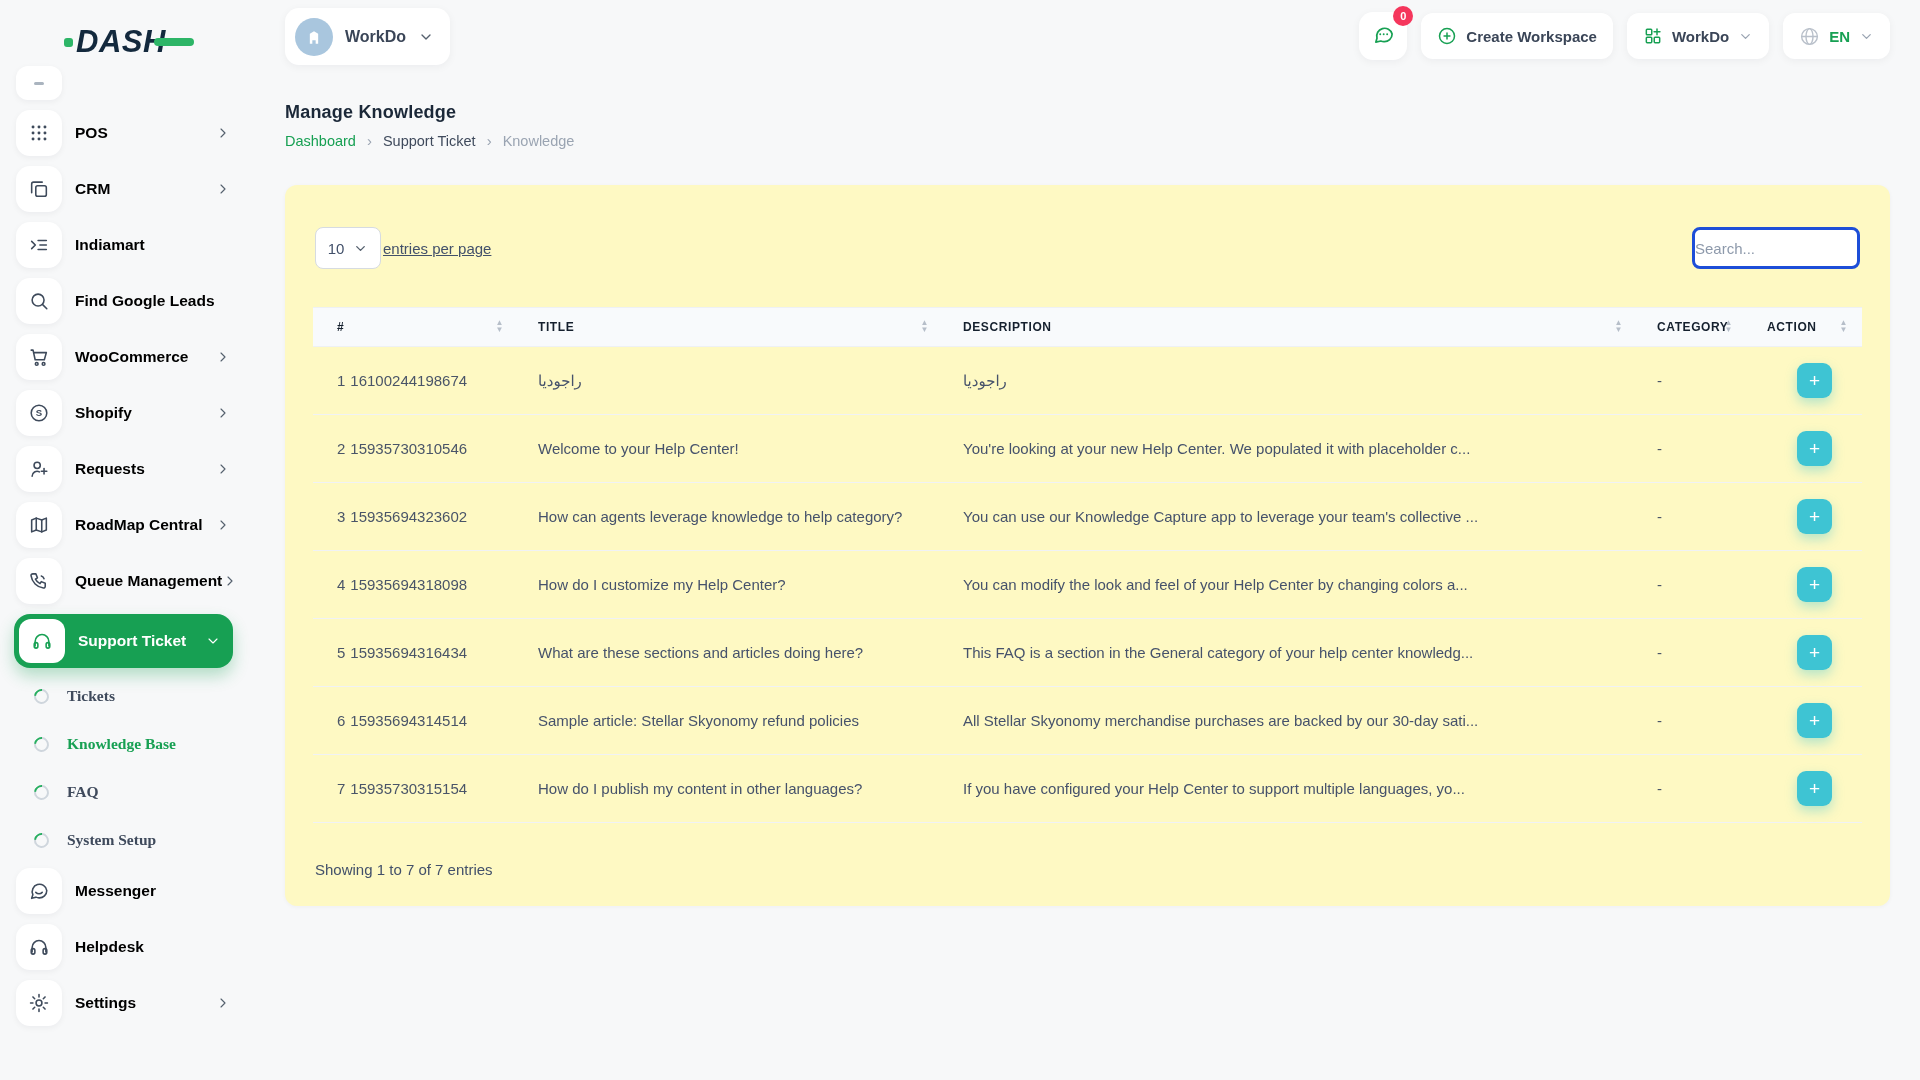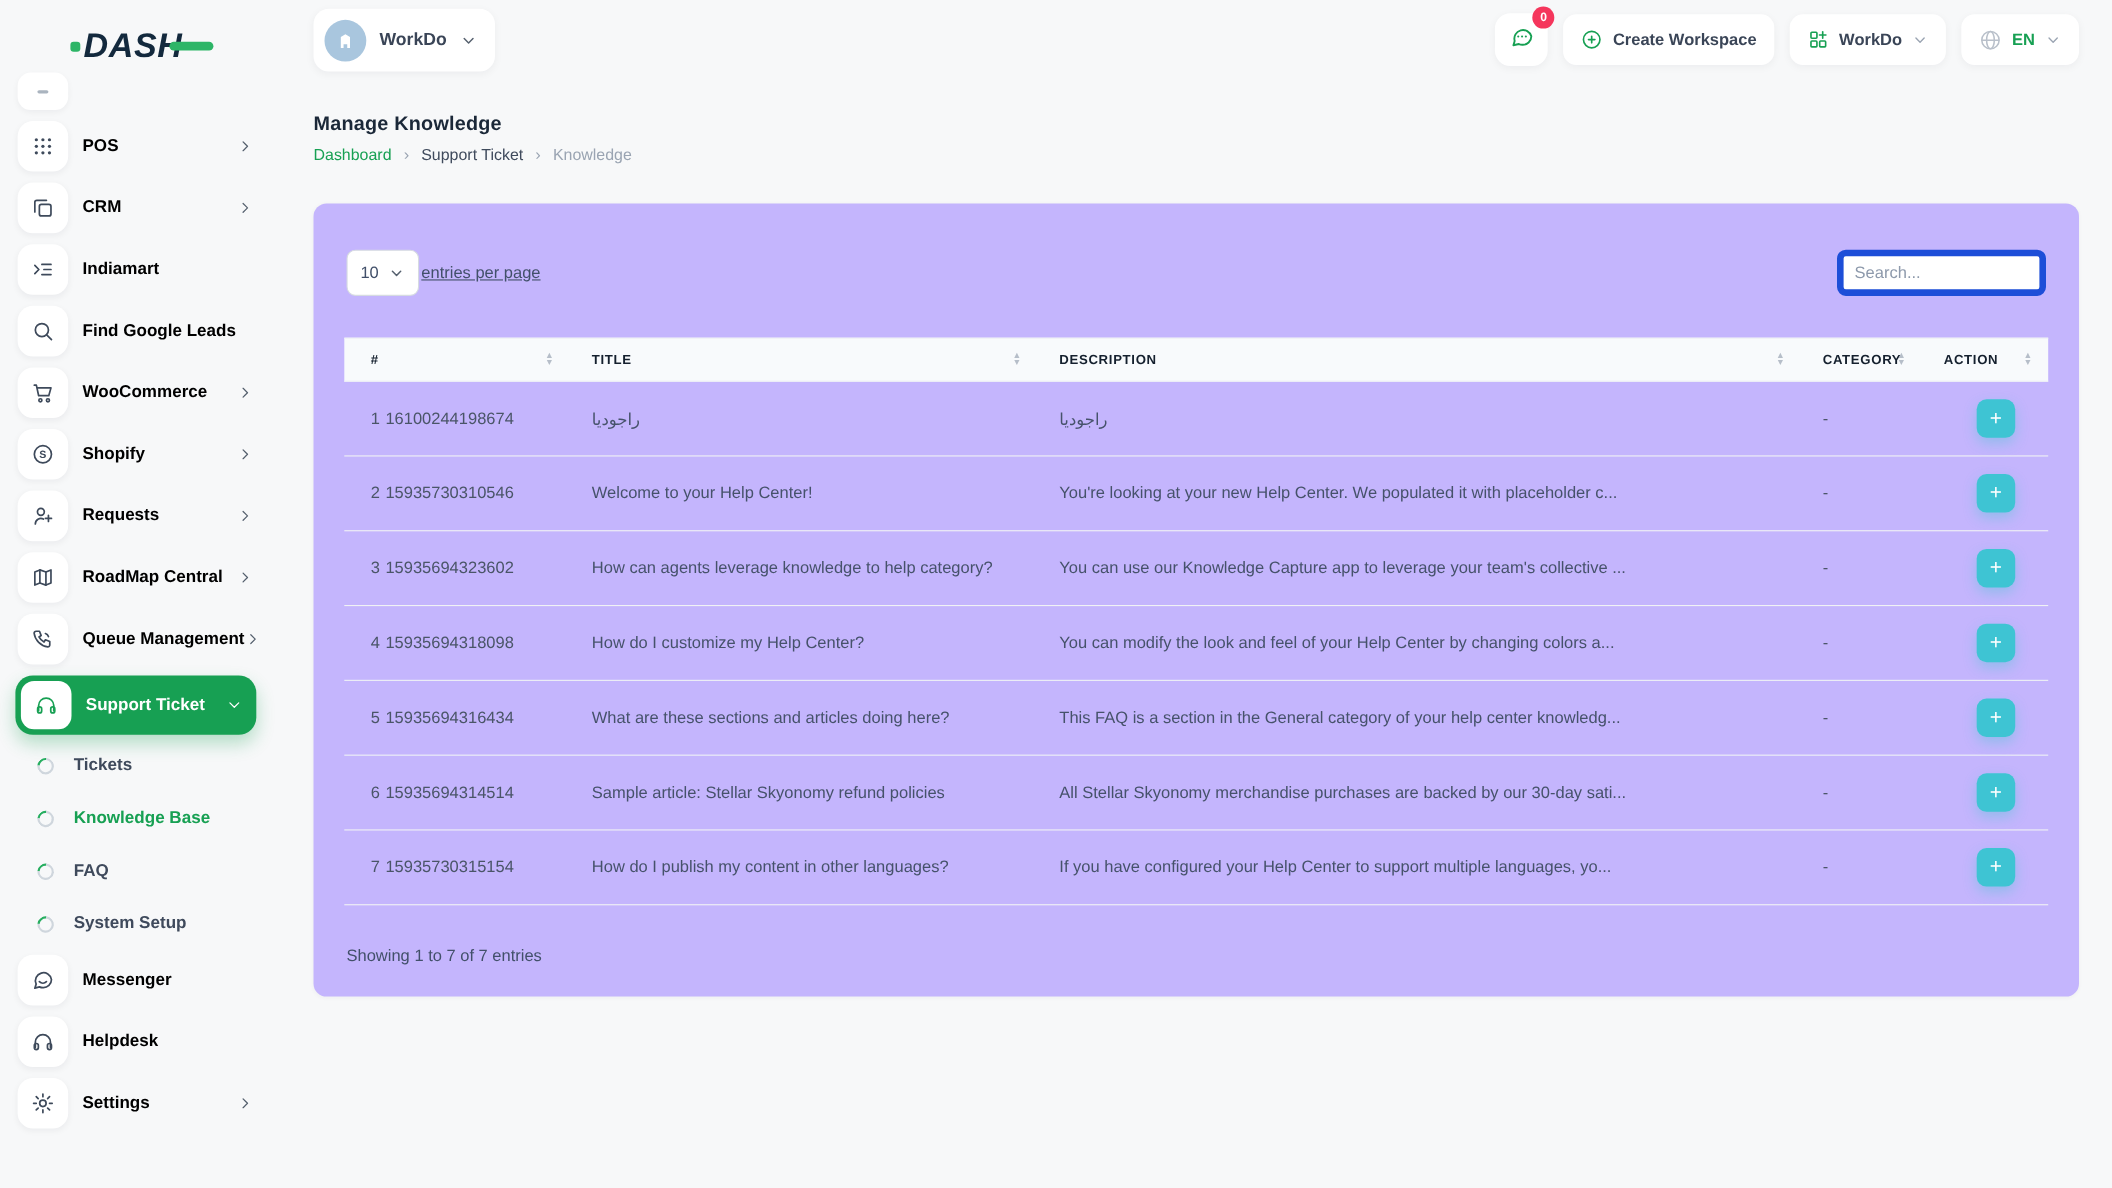--- a/index.html
+++ b/index.html
@@ -23,21 +23,21 @@
     box-shadow:0 2px 6px rgba(16,24,40,.05); color:#3e4a5b; flex:0 0 46px; }
   .side-label { margin-left:13px; font-size:15.5px; font-weight:600; color:#000000; white-space:nowrap; }
   .chev { margin-left:auto; color:#55606e; display:flex; }
 
   .side-item.active { background:#17a053; border-radius:16px; height:54px; margin:2px 12px 8px 14px; padding:0 12px 0 5px;
     box-shadow:0 8px 16px rgba(23,160,83,.30); }
   .side-item.active .icon-box { width:44px; height:44px; border-radius:12px; color:#17a053; box-shadow:none; }
   .side-item.active .side-label { color:#fff; font-weight:700; }
   .side-item.active .chev { color:#fff; }
 
-  .side-sub { display:flex; align-items:center; height:40px; margin:0 14px 8px 34px; cursor:pointer; }
+  .side-sub { display:flex; align-items:center; height:40px; margin:0 14px 8px 34px; cursor:pointer;font-family:Liberation Serif, serif; }
   .ring { width:15px; height:15px; border-radius:50%; border:2px solid #cfd6dd; border-top-color:#27ae60; transform:rotate(-40deg); flex:0 0 15px; }
   .sub-label { margin-left:18px; font-size:15.5px; font-weight:600; color:#3f4a5c; }
   .side-sub.active .sub-label { color:#17a053; }
 
   
   .main { margin-left:245px; height:1080px; }
   .topbar { display:flex; justify-content:space-between; align-items:flex-start; padding:8px 30px 0 40px; height:74px; }
   .ws-pill { display:flex; align-items:center; background:#fff; border-radius:14px; padding:9px 16px 9px 10px;
     box-shadow:0 2px 8px rgba(16,24,40,.05); cursor:pointer; height:57px; }
   .avatar { width:38px; height:38px; border-radius:50%; background:#a9c6de; display:flex; align-items:center; justify-content:center; color:#fff; }
@@ -56,28 +56,28 @@
   
   .content { padding:0 30px 0 40px; }
   .page-title { font-size:18px; font-weight:700; color:#1b2838; margin-top:28px; letter-spacing:.2px; }
   .crumbs { display:flex; align-items:center; gap:11px; margin-top:9px; font-size:14.5px; }
   .crumb-link { color:#17a053; cursor:pointer; }
   .crumb-mid { color:#3f4a5c; cursor:pointer; }
   .crumb-cur { color:#9aa4b2; }
   .crumb-sep { color:#9aa4b2; font-size:15px; }
 
   
-  .card { background:#c4b5fd; border-radius:12px; margin-top:36px; padding:28px; box-shadow:0 1px 4px rgba(16,24,40,.04); }
+  .card { background:#fef9c3; border-radius:12px; margin-top:36px; padding:28px; box-shadow:0 1px 4px rgba(16,24,40,.04); }
   .controls { display:flex; justify-content:space-between; align-items:center; margin:14px 2px 38px; }
   .left-controls { display:flex; align-items:center; }
   .select { width:66px; height:42px; border:1px solid #d6dbe1; border-radius:8px; background:#fff; display:flex; align-items:center;
     justify-content:center; gap:9px; font-size:15px; color:#42506a; cursor:pointer; }
   .select .gry { color:#55606e; display:flex; }
   .entries-label { margin-left:2px; font-size:15px; color:#42506a;text-decoration:underline; }
-  .search-input { width:190px; height:42px; border:6px solid #1d4ed8; border-radius:8px; padding:0 10px; font-size:15px; color:#42506a;
+  .search-input { width:168px; height:42px; border:3px solid #1d4ed8; border-radius:8px; padding:0 0; font-size:15px; color:#42506a;
     font-family:"Liberation Sans",sans-serif; outline:none; background:#fff; }
   .search-input::placeholder { color:#8d99ab; }
 
   .tbl { width:100%; }
   .thead, .trow { display:grid; grid-template-columns:205px 425px 1fr 110px 115px; align-items:center; }
   .thead { height:40px; background:#f8fafc; border-top:1px solid #eef1f4; border-bottom:1px solid #eef1f4; }
   .th { position:relative; display:flex; align-items:center; height:100%; padding-left:24px; font-size:12px; font-weight:700;
     letter-spacing:.6px; color:#15202e; }
   .th + .th { padding-left:20px;text-align:right; }
   .sort { position:absolute; right:14px; display:flex; flex-direction:column; align-items:center; color:#b6bec9; font-size:8px;

